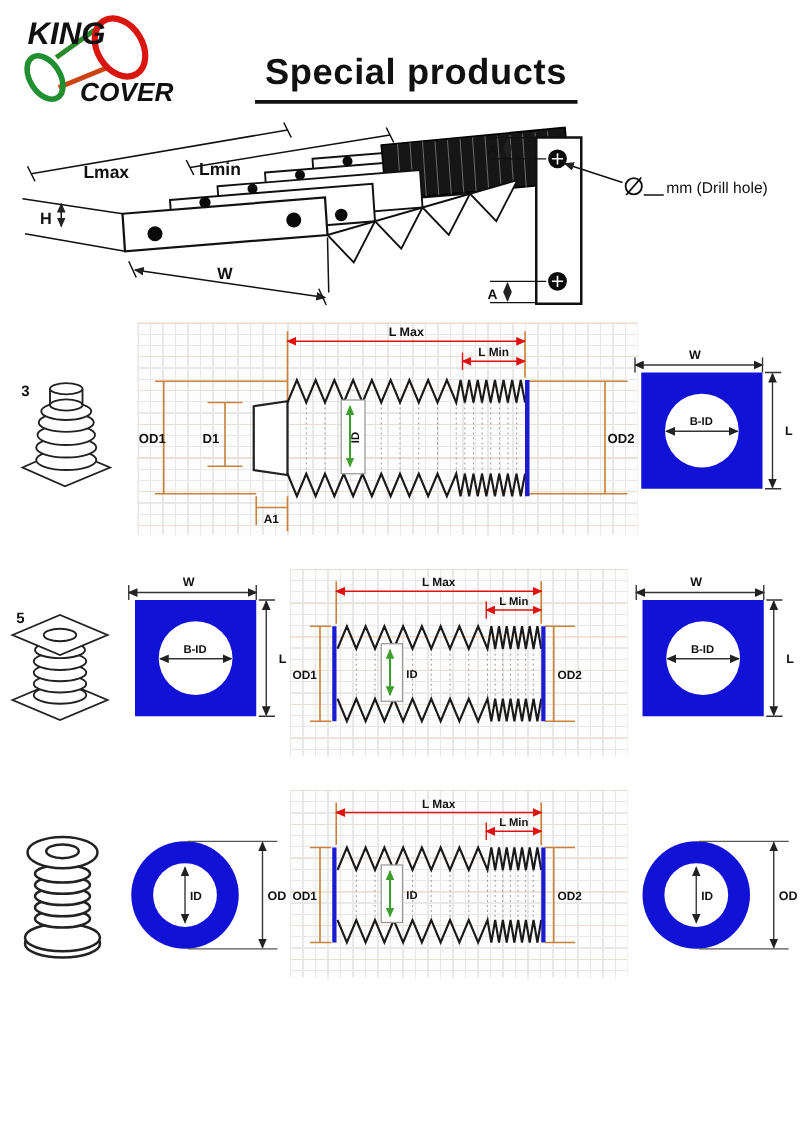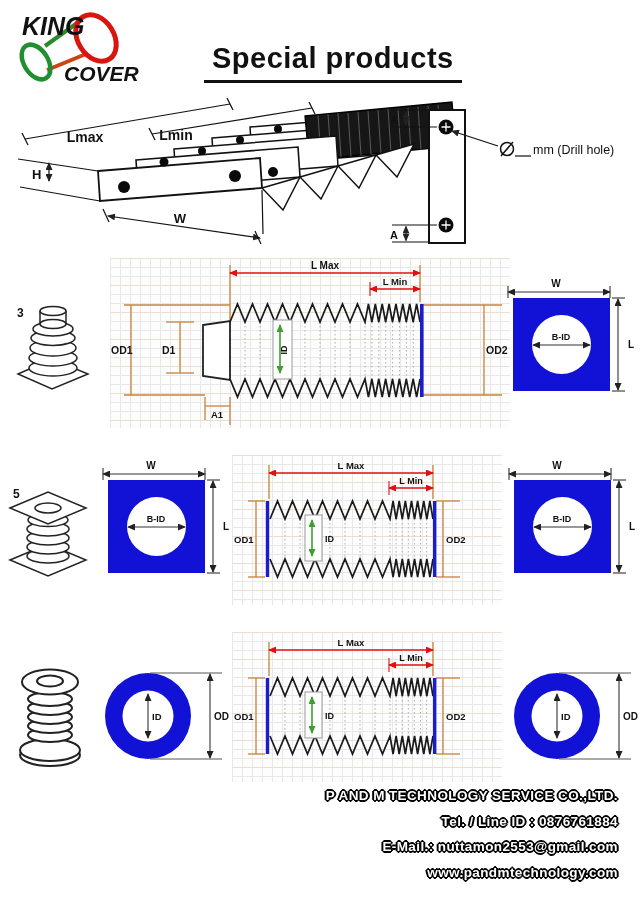--- a/index.html
+++ b/index.html
@@ -343,20 +343,14 @@
   <g stroke="#555" stroke-width="1" fill="none">
     <line x1="50" y1="17" x2="122" y2="17"></line>
         <line x1="50" y1="103" x2="122" y2="103"></line>
   </g>
   <line x1="48" y1="38" x2="48" y2="82" stroke="#333" stroke-width="1.1" marker-start="url(#mK)" marker-end="url(#mK)"></line>
   <text x="52" y="64" font-size="9.5" class="dimtxt">ID</text>
   <line x1="110" y1="18" x2="110" y2="102" stroke="#333" stroke-width="1.1" marker-start="url(#mK)" marker-end="url(#mK)"></line>
   <text x="114" y="64" font-size="10" class="dimtxt">OD</text>
 </svg>
 
-<div class="footer">
-  <div>P AND M TECHNOLOGY SERVICE CO.,LTD.</div>
-  <div>Tel. / Line ID : 0876761884</div>
-  <div>E-Mail.: nuttamon2553@gmail.com</div>
-  <div>www.pandmtechnology.com</div>
+
 </div>
 
-</div>
-
 </body></html>

